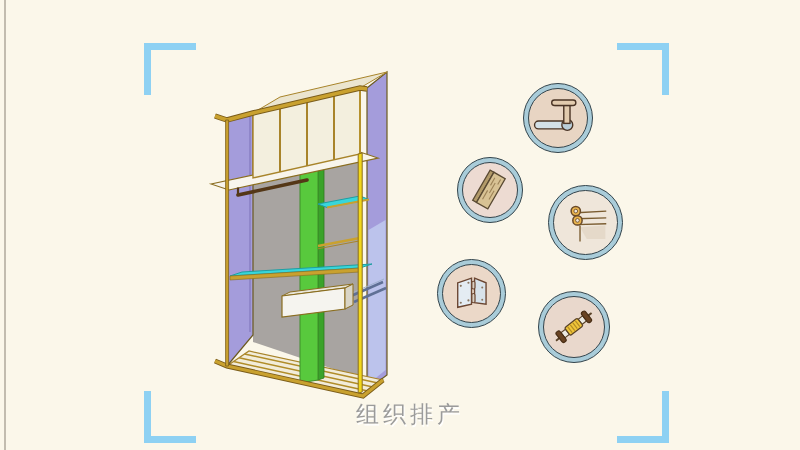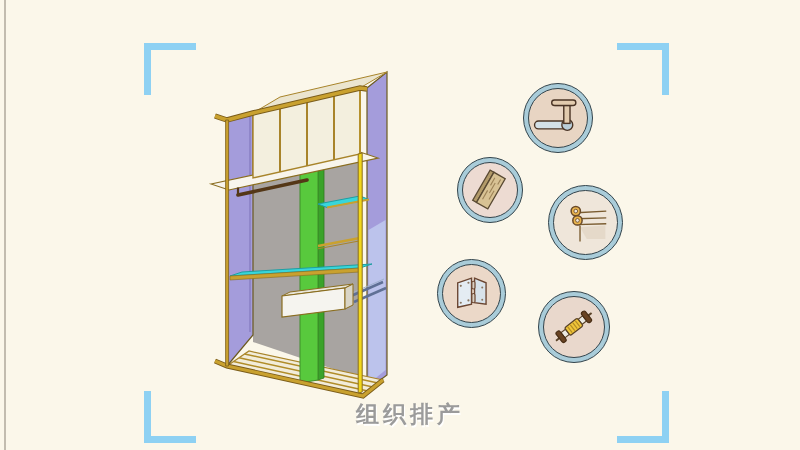--- a/index.html
+++ b/index.html
@@ -1,17 +1,17 @@
 <!DOCTYPE html>
 <html><head>
 <meta charset="utf-8">
 <style>
   html,body{margin:0;padding:0;}
   body{width:800px;height:450px;overflow:hidden;font-family:"DejaVu Sans","Liberation Sans",sans-serif;}
-  .stage{position:relative;width:800px;height:450px;background:#fbf7ea;font-weight:bold;}
+  .stage{position:relative;width:800px;height:450px;background:#fbf7ea;}
   .edge-line{position:absolute;left:4px;top:0;width:2px;height:450px;background:#b7b1a5;opacity:.85;}
 
   
   .bracket{position:absolute;width:45px;height:45px;}
   .bracket.tl{left:144px;top:43px;border-top:7px solid #8ed1f3;border-left:7px solid #8ed1f3;}
   .bracket.tr{left:617px;top:43px;border-top:7px solid #8ed1f3;border-right:7px solid #8ed1f3;}
   .bracket.bl{left:144px;top:391px;border-bottom:7px solid #8ed1f3;border-left:7px solid #8ed1f3;}
   .bracket.br{left:617px;top:391px;border-bottom:7px solid #8ed1f3;border-right:7px solid #8ed1f3;}
 
   .wardrobe-svg{position:absolute;left:205px;top:66px;width:220px;height:336px;}

